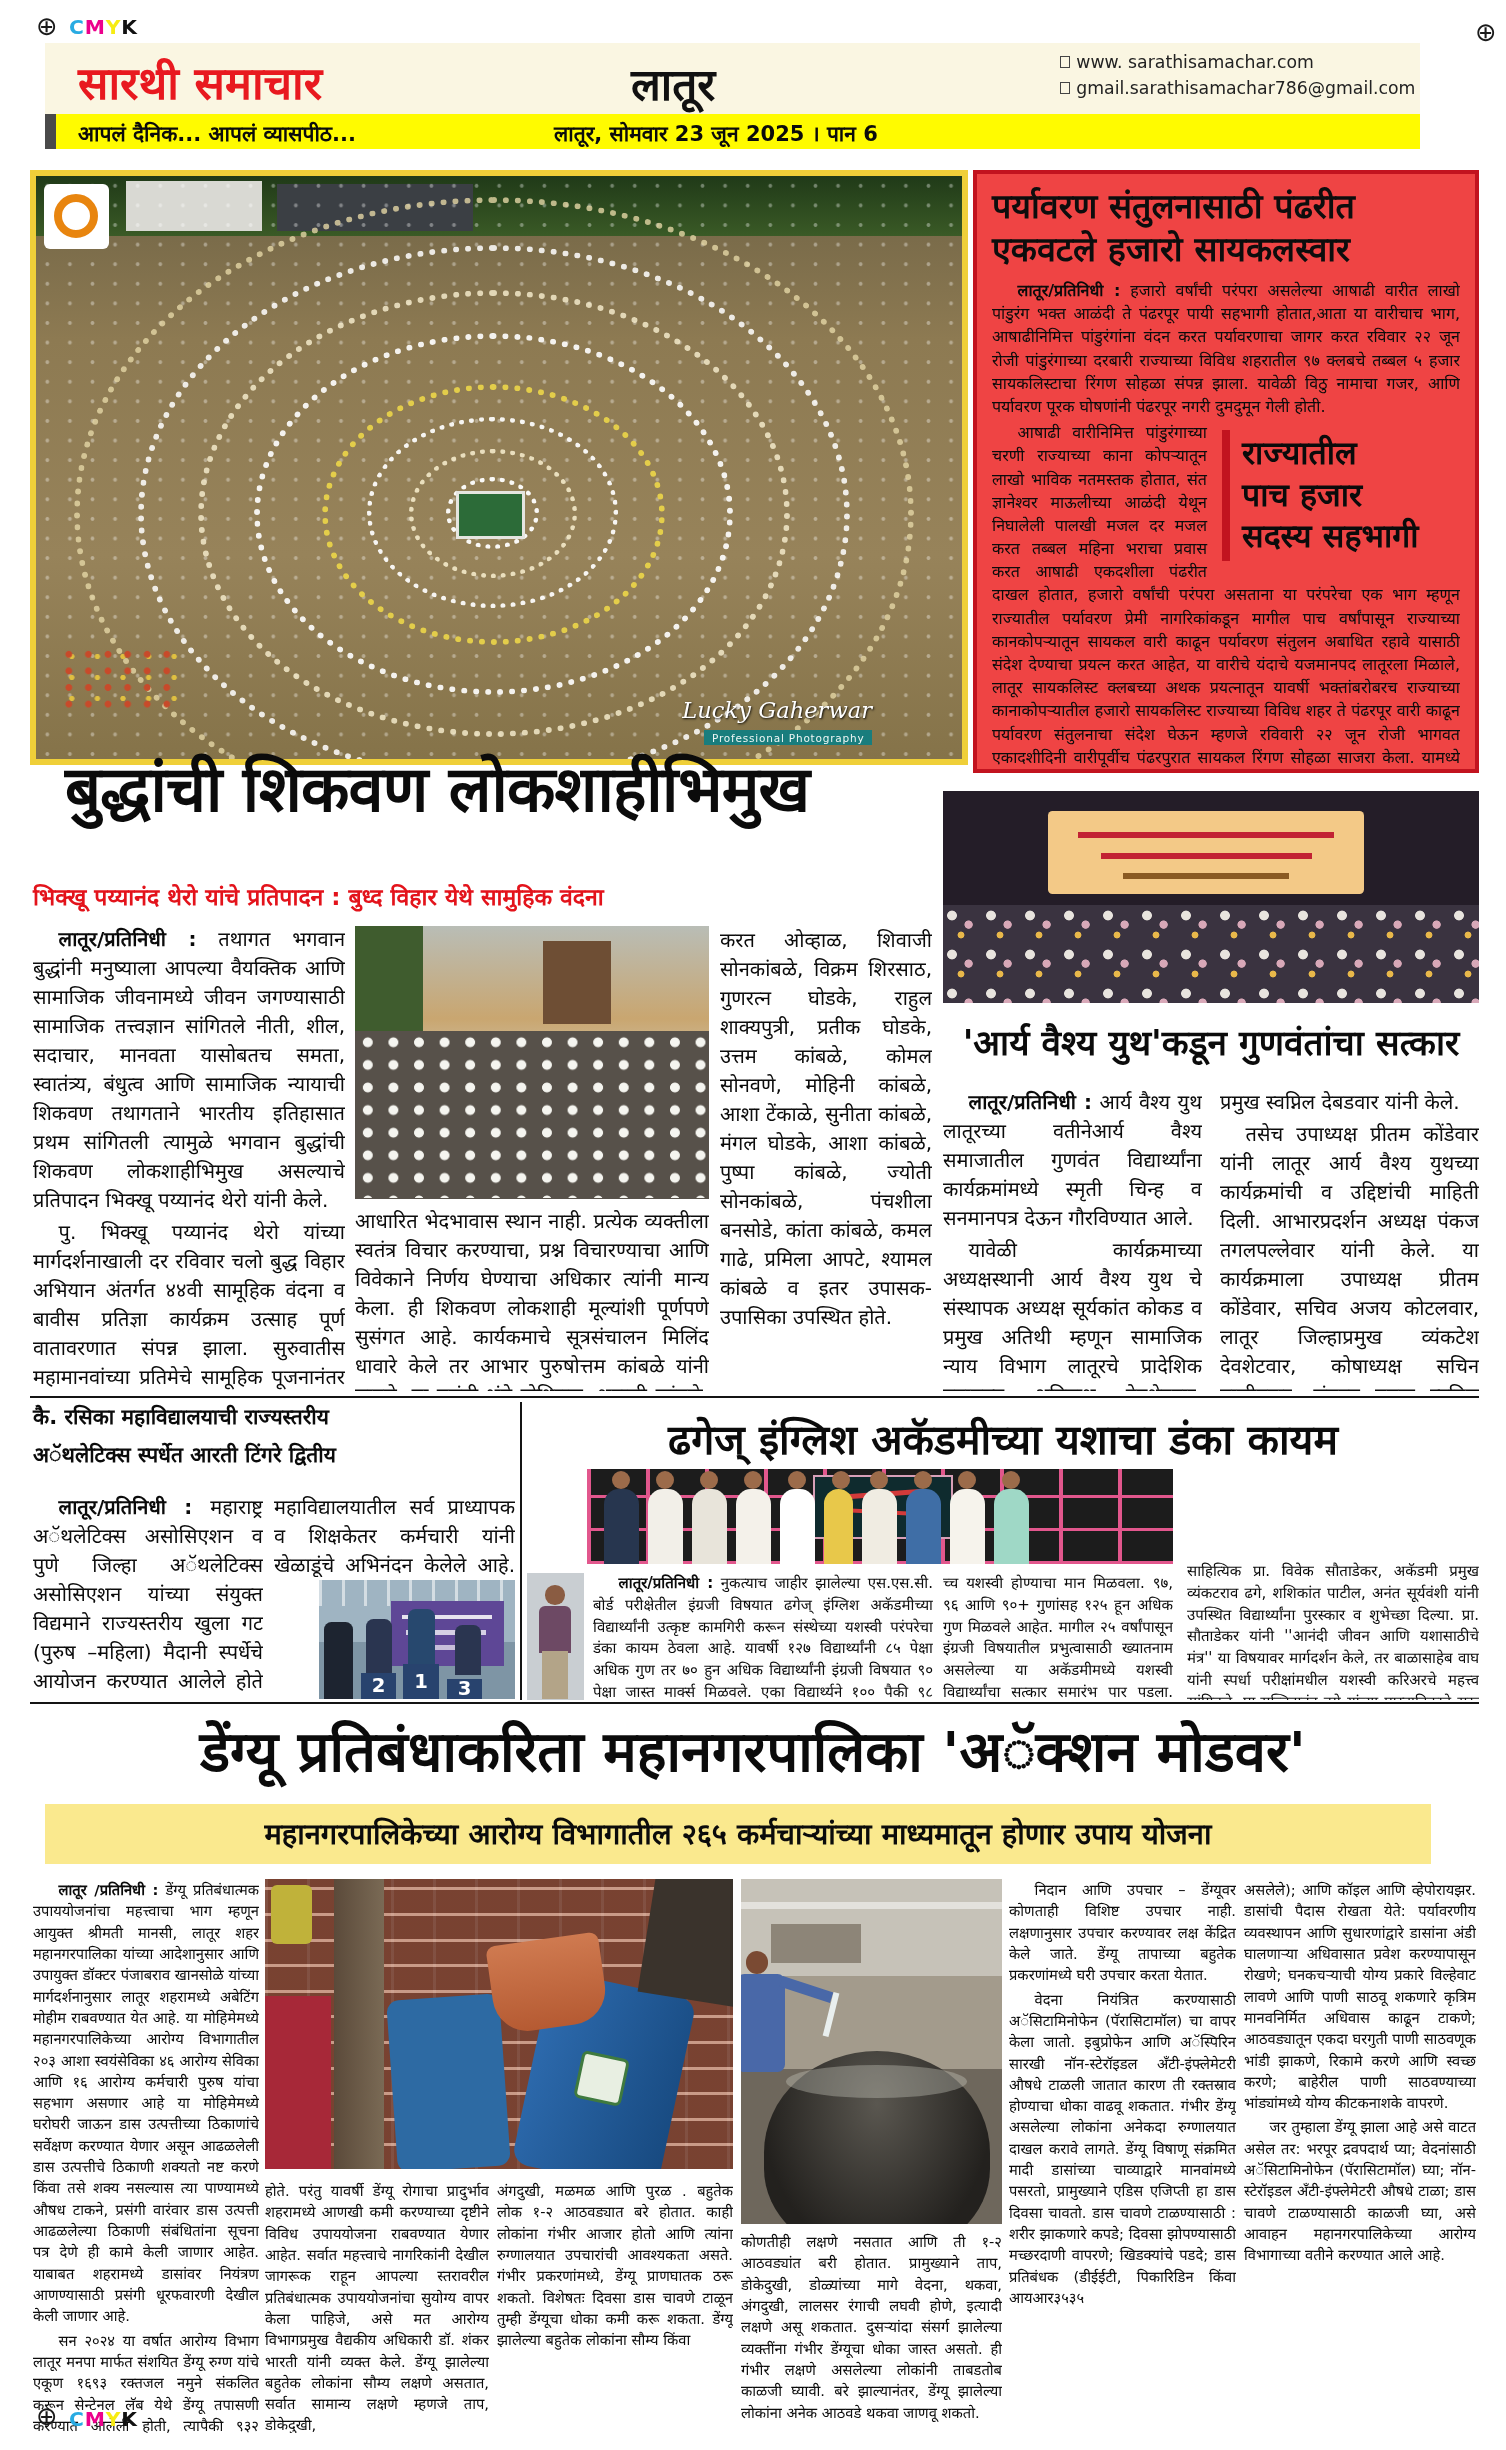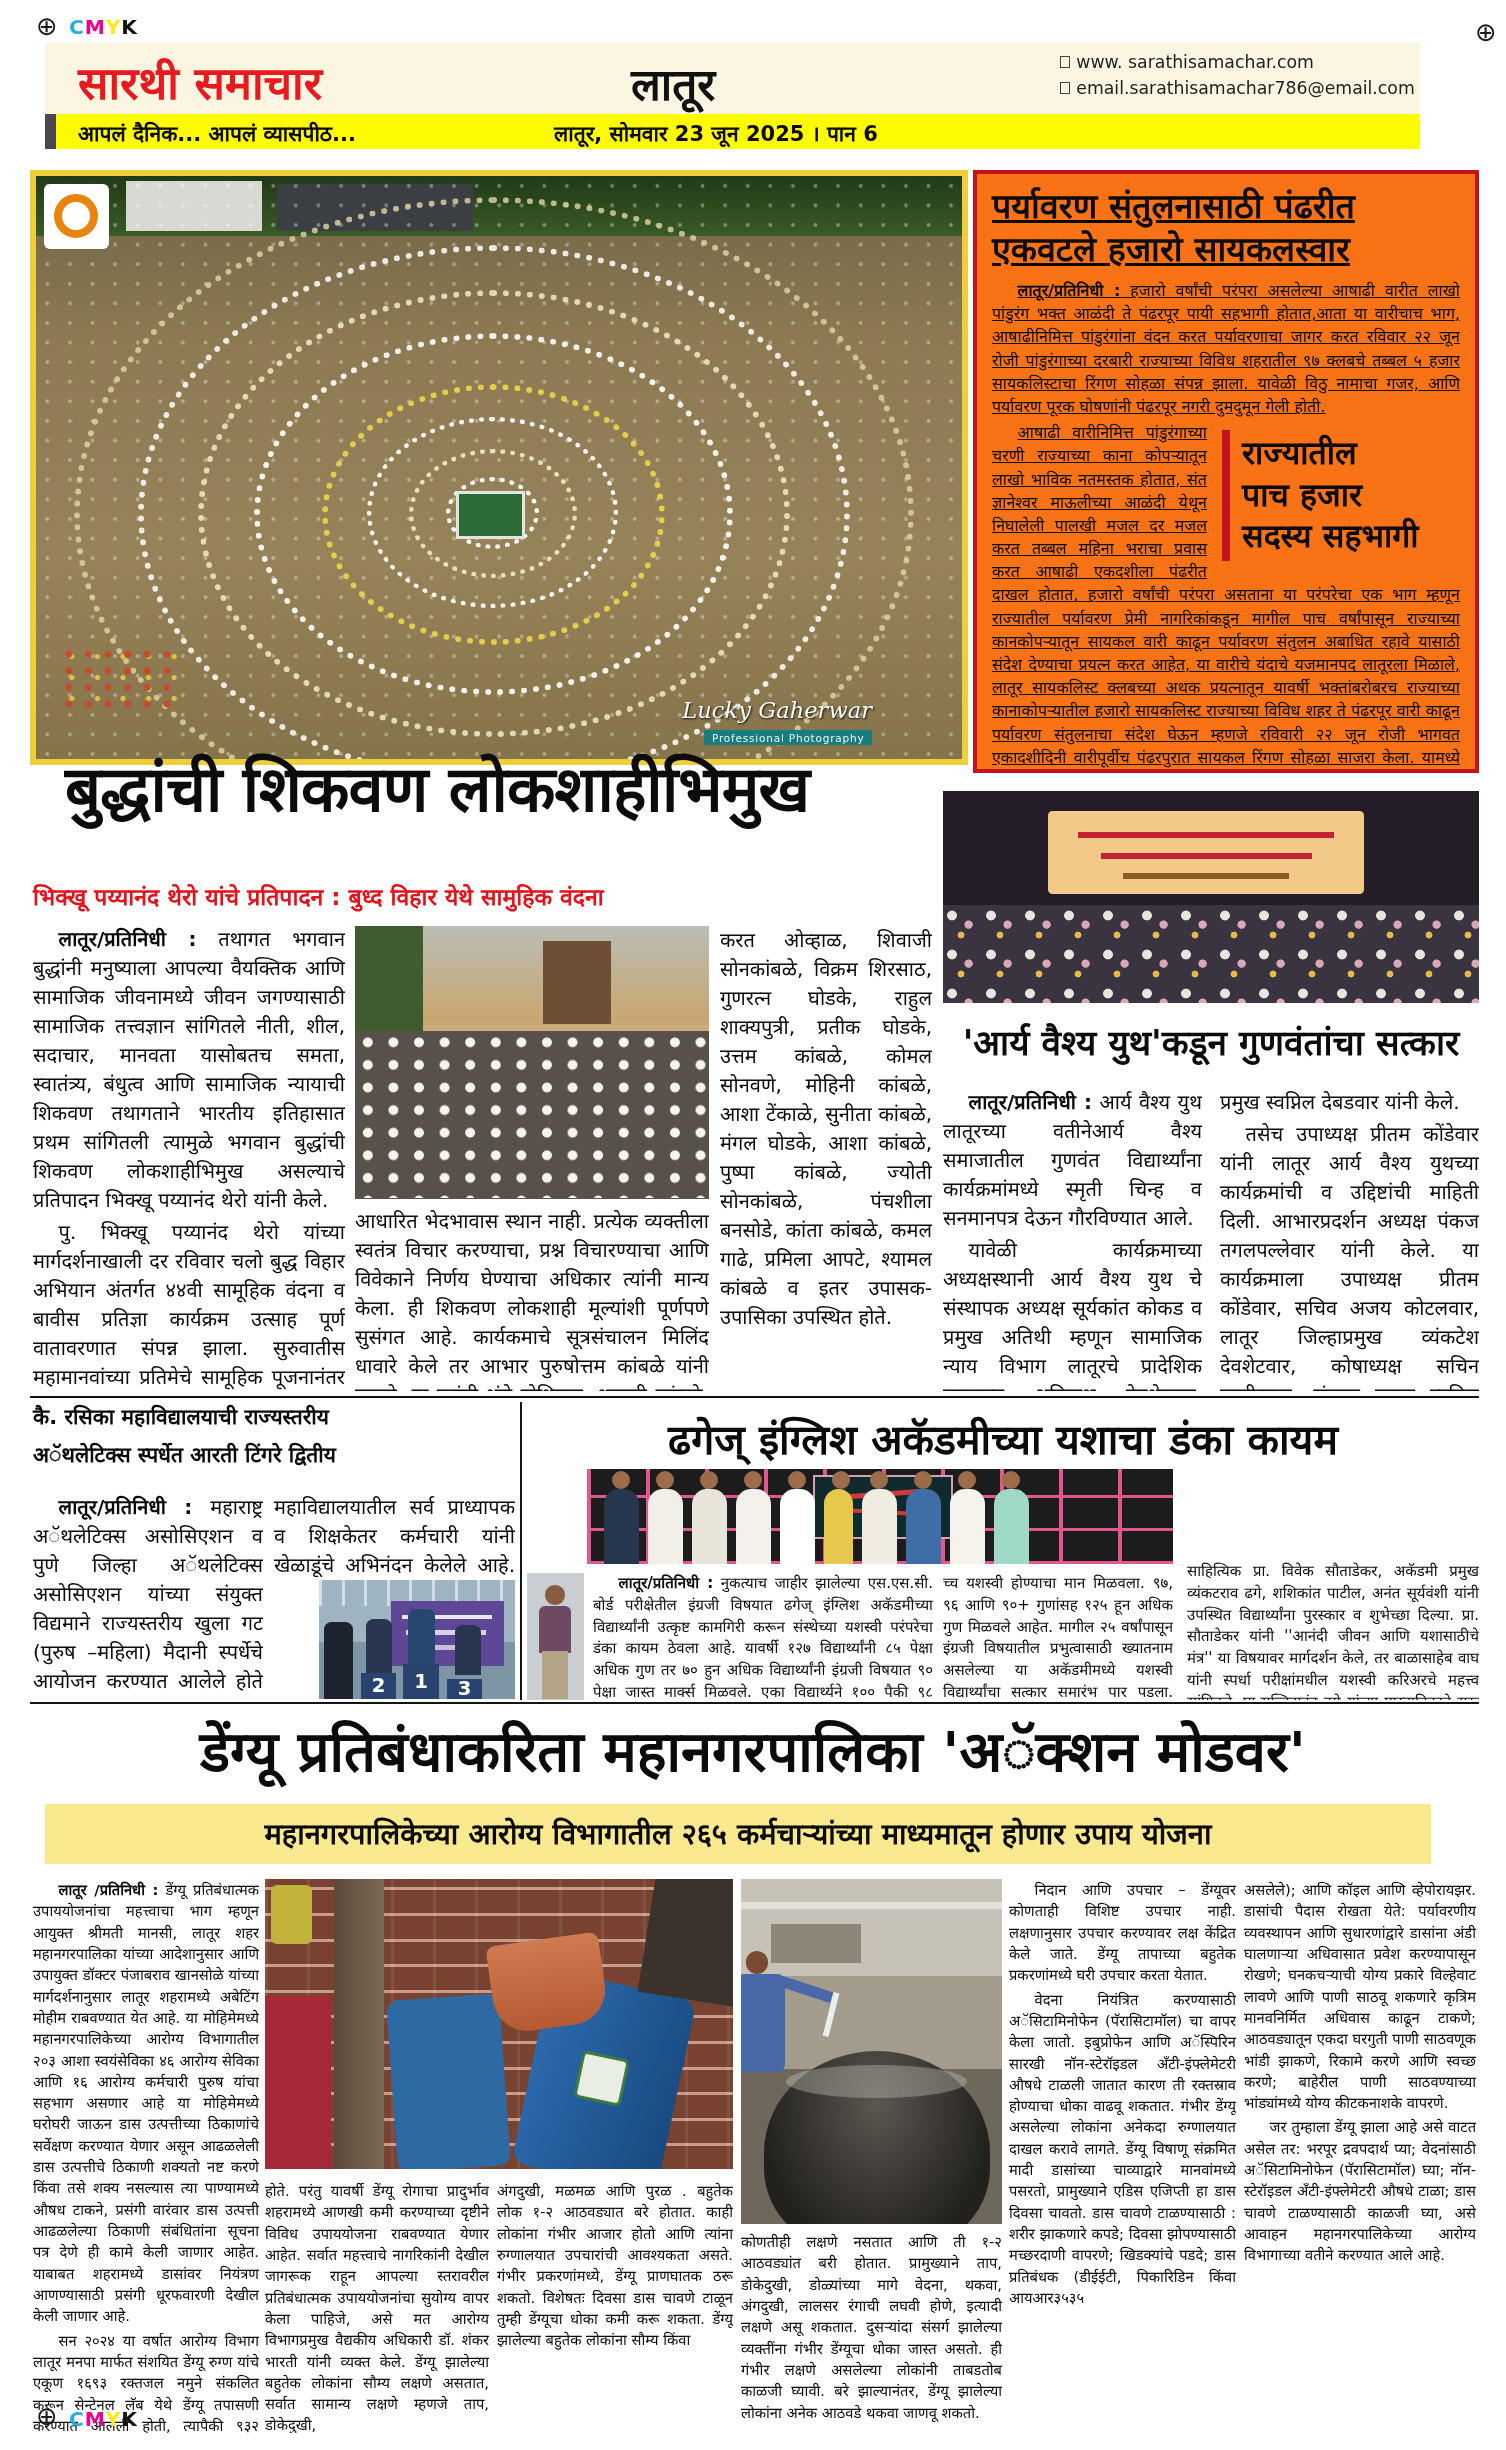--- a/index.html
+++ b/index.html
@@ -16,21 +16,21 @@
   .cmyk .c{color:#29abe2;} .cmyk .m{color:#ec008c;} .cmyk .y{color:#f7ec13;} .cmyk .k{color:#111;}
   .masthead-band{background:#faf6e2;}
   .paper-title{font-size:45px;font-weight:bold;color:#e8191f;white-space:nowrap;}
   .city-title{font-size:44px;font-weight:bold;color:#111;}
   .contact{font-size:17.3px;color:#222;line-height:1.5;}
   .contact .sq{display:inline-block;width:7.5px;height:9.8px;border:1.5px solid #444;margin-right:6.8px;}
   .yellowbar{background:#fffb00;}
   .tagline{font-size:21px;font-weight:bold;}
   .dateline{font-size:21px;font-weight:bold;text-align:center;}
   .h-cycle{font-size:34px;font-weight:bold;line-height:1.28;color:#0d0d0d;}
-  .cycle-box{border:4.5px solid #c2131f;background:#f97316;box-sizing:border-box;padding:10.5px 15px;overflow:hidden;text-decoration:underline;}
+  .cycle-box{border:4.5px solid #c2131f;background:#ef4444;box-sizing:border-box;padding:10.5px 15px;overflow:hidden;}
   .state-box{float:right;width:218px;border-left:8.3px solid #c2131f;padding:3px 0 3px 12px;
              margin:9px 0 4.5px 15px;font-size:32px;font-weight:bold;line-height:1.3;}
   .h-buddha{font-size:63px;font-weight:bold;white-space:nowrap;letter-spacing:-0.8px;}
   .sub-red{font-size:23px;font-weight:bold;color:#e3131b;white-space:nowrap;}
   .h-arya{font-size:35px;font-weight:bold;text-align:center;white-space:nowrap;}
   .h-ath{font-size:21px;font-weight:bold;line-height:1.2;white-space:nowrap;}
   .h-dhage{font-size:41px;font-weight:bold;text-align:center;white-space:nowrap;}
   .dhage-sub{box-sizing:border-box;}
   .dhage-sub .rule{height:3.8px;background:#d41920;}
   .dhage-sub .t{font-size:29px;font-weight:bold;line-height:1.35;padding:4.5px 1.5px;}
@@ -55,21 +55,21 @@
   <div class="abs cmyk" style="left:69px;top:15px;">
     <span class="c">C</span><span class="m">M</span><span class="y">Y</span><span class="k">K</span>
   </div>
   <div class="abs regmark" style="left:1475px;top:19.6px;">⊕</div>
 
   <div class="abs masthead-band" style="left:45px;top:43px;width:1375px;height:72px;"></div>
   <div class="abs paper-title" style="left:78px;top:51px;">सारथी समाचार</div>
   <div class="abs city-title" style="left:631px;top:53px;">लातूर</div>
   <div class="abs contact" style="left:1060px;top:50px;">
     <div><span class="sq"></span><span>www. sarathisamachar.com</span></div>
-    <div><span class="sq"></span><span>email.sarathisamachar786@email.com</span></div>
+    <div><span class="sq"></span><span>gmail.sarathisamachar786@gmail.com</span></div>
   </div>
   <div class="abs yellowbar" style="left:45px;top:114px;width:1375px;height:35px;"></div>
   <div class="abs" style="left:45px;top:114px;width:10.5px;height:35px;background:#4a4a4a;"></div>
   <div class="abs tagline" style="left:78px;top:119px;">आपलं दैनिक... आपलं व्यासपीठ...</div>
   <div class="abs dateline" style="left:392px;top:119px;width:648px;">लातूर, सोमवार 23 जून 2025 । पान 6</div>
 
   <div class="photo" style="left:30px;top:170px;width:938px;height:595px;border:6.8px solid #efcf39;box-sizing:border-box;background:linear-gradient(180deg,#6f6345 0%,#8d7a52 28%,#97835a 65%,#857349 100%);">
     <div class="abs" style="left:0;top:0;width:100%;height:60px;background:linear-gradient(#203a18,#3a5a26);"></div>
     <div class="abs" style="left:90px;top:4.5px;width:136px;height:50px;background:#d9d9d3;"></div>
     <div class="abs" style="left:241px;top:7.5px;width:196px;height:47px;background:#3b3f44;"></div>

